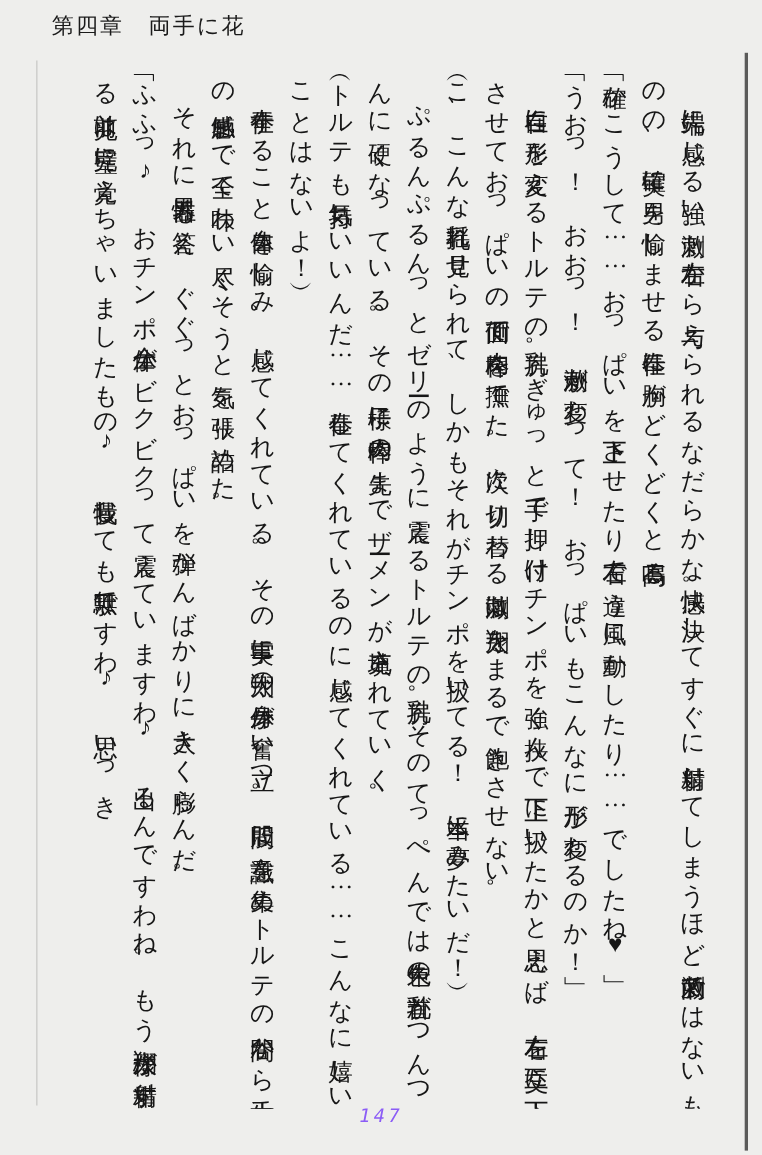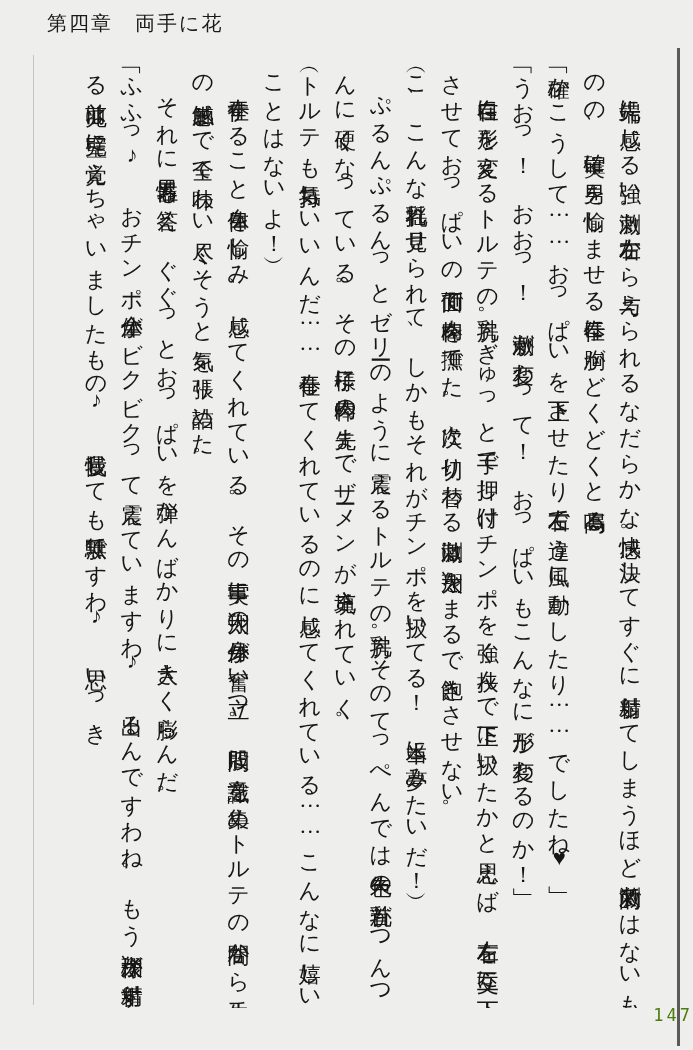--- a/index.html
+++ b/index.html
@@ -49,25 +49,26 @@
   
   .page-text p.para:nth-child(5) {
     letter-spacing: 0.8px;
   }
   
   .page-number {
     position: absolute;
     top: 1005px;
     left: 0;
     width: 100%;
-    text-align: right;
+    text-align: center;
     font-family: "DejaVu Sans Mono", "Liberation Mono", monospace;
     font-size: 17px;
     letter-spacing: 3px;
-    color: #4d7c0f;
+    color: #8b5cf6;
+    font-style: italic;
   }
   
   .edge-shadow-right {
     position: absolute;
     top: 48px;
     left: 677px;
     width: 3px;
     height: 998px;
     background: #3f3f3f;
     opacity: 0.85;

